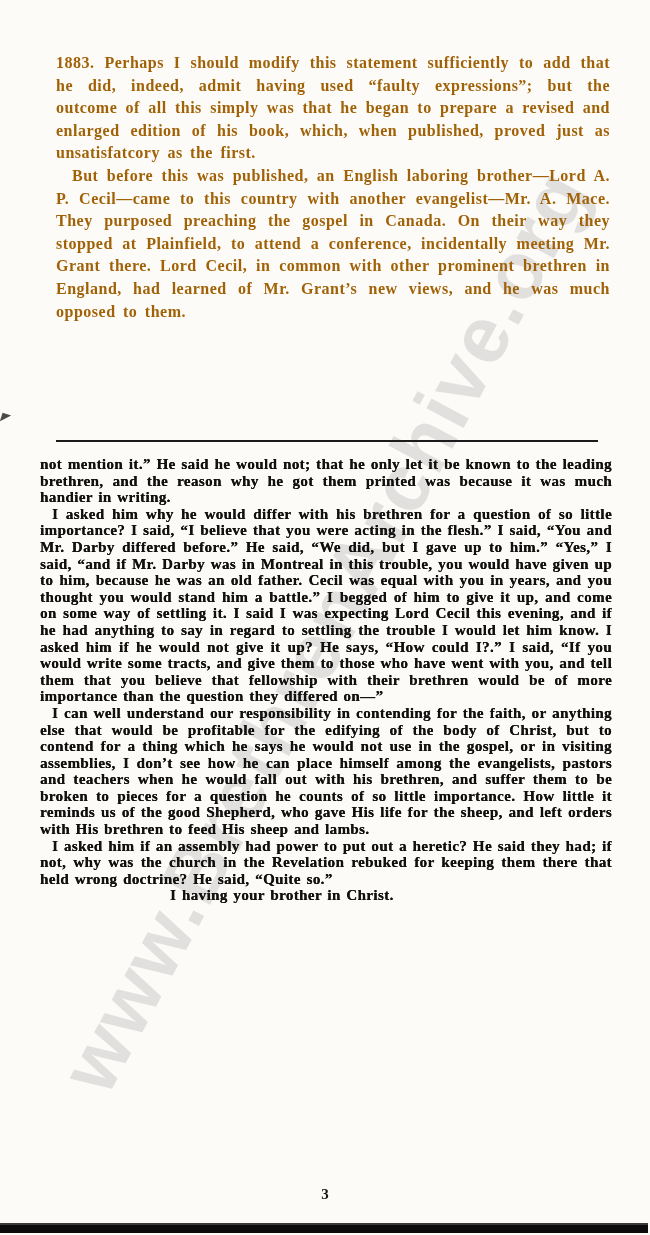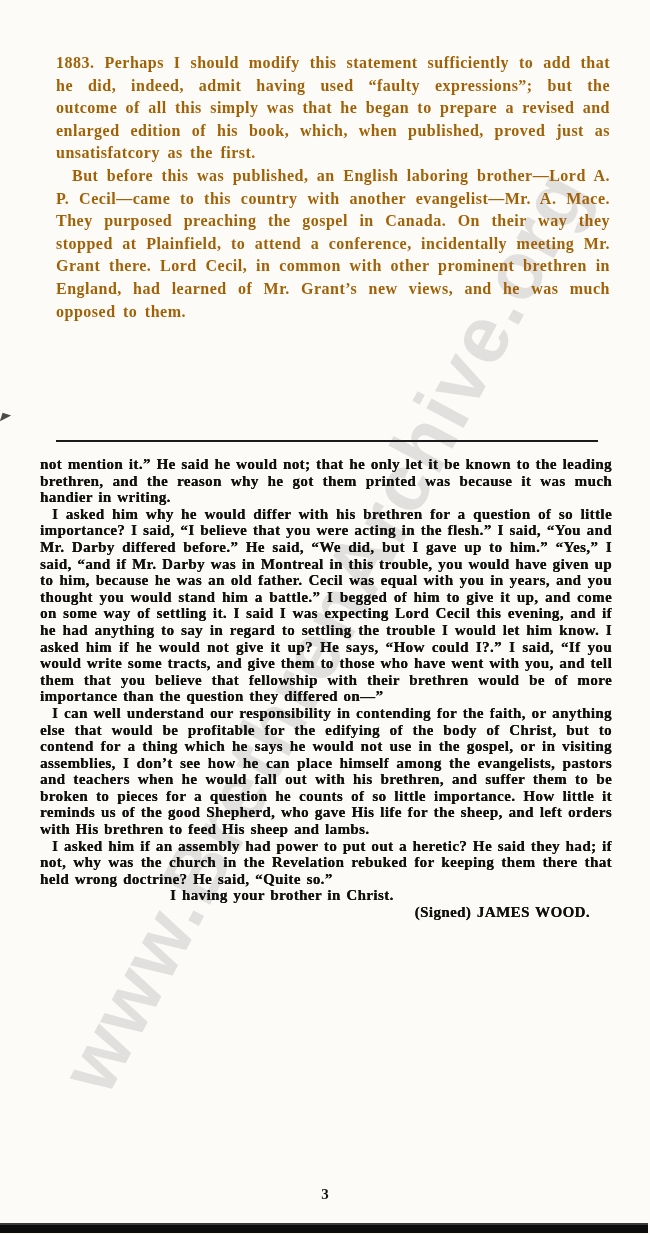--- a/index.html
+++ b/index.html
@@ -139,20 +139,19 @@
   <div class="margin-mark"></div>
 
   <hr class="divider">
 
   <div class="footnote">
     <p class="flush">not mention it.”  He said he would not; that he only let it be known to the leading brethren, and the reason why he got them printed was because it was much handier in writing.</p>
     <p>I asked him why he would differ with his brethren for a question of so little importance?  I said, “I believe that you were acting in the flesh.”  I said, “You and Mr. Darby differed before.”  He said, “We did, but I gave up to him.”  “Yes,” I said, “and if Mr. Darby was in Montreal in this trouble, you would have given up to him, because he was an old father.  Cecil was equal with you in years, and you thought you would stand him a battle.”  I begged of him to give it up, and come on some way of settling it.  I said I was expecting Lord Cecil this evening, and if he had anything to say in regard to settling the trouble I would let him know.  I asked him if he would not give it up?  He says, “How could I?.”  I said, “If you would write some tracts, and give them to those who have went with you, and tell them that you believe that fellowship with their brethren would be of more importance than the question they differed on—”</p>
     <p>I can well understand our responsibility in contending for the faith, or anything else that would be profitable for the edifying of the body of Christ, but to contend for a thing which he says he would not use in the gospel, or in visiting assemblies, I don’t see how he can place himself among the evangelists, pastors and teachers when he would fall out with his brethren, and suffer them to be broken to pieces for a question he counts of so little importance.  How little it reminds us of the good Shepherd, who gave His life for the sheep, and left orders with His brethren to feed His sheep and lambs.</p>
     <p>I asked him if an assembly had power to put out a heretic?  He said they had; if not, why was the church in the Revelation rebuked for keeping them there that held wrong doctrine?  He said, “Quite so.”</p>
     <p class="closing">I having your brother in Christ.</p>
-    <p class="signature">(Signed)  JAMES  WOOD.</p>
   </div>
 
   <div class="page-number">3</div>
 
   <div class="bottom-bar"></div>
 
 </div>
 
 </body></html>

